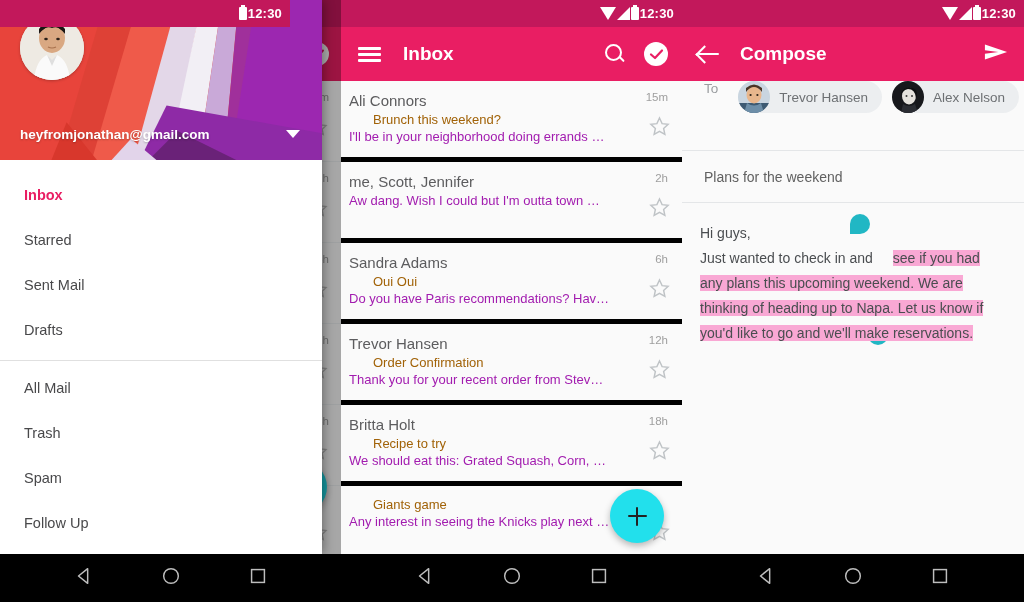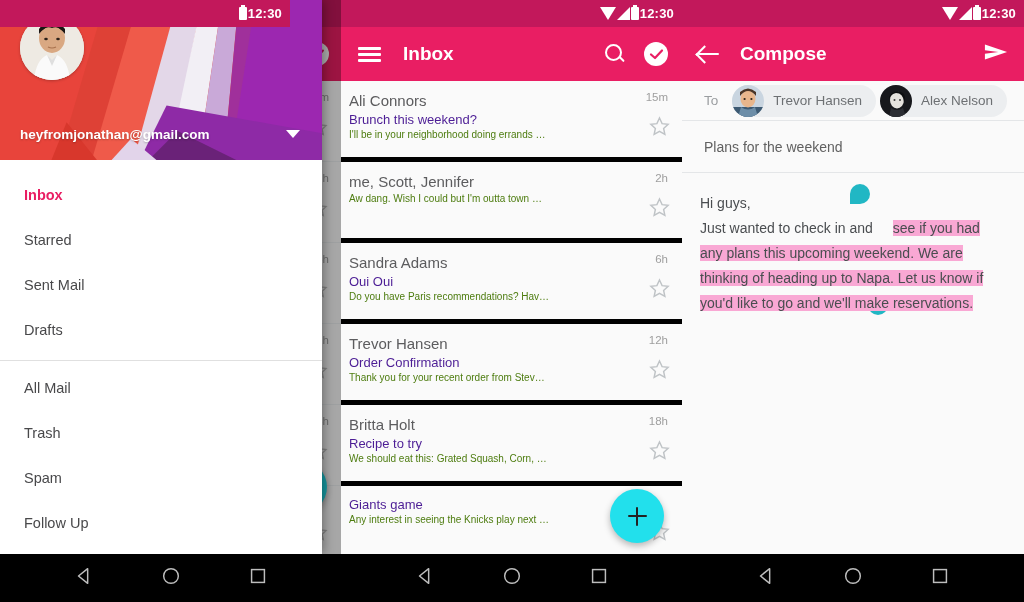--- a/index.html
+++ b/index.html
@@ -130,38 +130,38 @@
   
   .list-area {
     position:absolute; top:81px; left:0; right:0; bottom:48px;
     background:#fafafa; overflow:hidden;
   }
   .mail-row {
     position:relative; height:81px; padding:11px 50px 0 8px;
     border-bottom:5px solid #000000; background:#fafafa; cursor:pointer;
   }
   .mail-sender { font-size:15px; color:#5c5c5e; margin-bottom:3px; white-space:nowrap; overflow:hidden; }
-  .mail-subject { font-size:13px; color:#4c1d95; margin-bottom:2px; white-space:nowrap; overflow:hidden; }
-  .mail-snippet { font-size:10px; color:#4d7c0f; white-space:nowrap; overflow:hidden; text-overflow:ellipsis; }
+  .mail-subject { font-size:13px; color:#a16207; margin-bottom:2px; white-space:nowrap; overflow:hidden;margin-left:24px; }
+  .mail-snippet { font-size:13px; color:#a21caf; white-space:nowrap; overflow:hidden; text-overflow:ellipsis; }
   .mail-time { position:absolute; right:14px; top:10px; font-size:11.5px; color:#9e9e9e; }
   .star { position:absolute; right:11px; top:34px; cursor:pointer; }
   .fab {
     position:absolute; right:18px; bottom:59px; width:54px; height:54px; border-radius:50%;
     background:#22e0ec; z-index:20; display:flex; align-items:center; justify-content:center;
     box-shadow:0 3px 7px rgba(0,0,0,.28); cursor:pointer;
   }
   .fab::before, .fab::after { content:""; position:absolute; background:#222; border-radius:1px; }
   .fab::before { width:19px; height:2.6px; }
   .fab::after { width:2.6px; height:19px; }
 
   
   .compose-body { position:absolute; top:81px; left:0; right:0; bottom:48px; background:#fafafa; }
   .to-row {
-    display:flex; align-items:center; height:40px; padding:0 10px 0 22px;
-    border-bottom:1px solid #e4e6e8; gap:4px;
+    display:flex; align-items:flex-start; height:70px; padding:0 10px 0 22px;
+    border-bottom:1px solid #e4e6e8; gap:10px;
   }
   .to-label { font-size:13.5px; color:#9a9da0; margin-right:10px; }
   .chip {
     display:flex; align-items:center; height:32px; border-radius:16px;
     background:#eceef0; padding-right:14px; cursor:pointer;
   }
   .chip-avatar { width:32px; height:32px; border-radius:50%; overflow:hidden; flex:none; }
   .chip-name { font-size:13.5px; color:#6d7073; margin-left:9px; white-space:nowrap; }
   .subject-row {
     height:52px; display:flex; align-items:center; padding:0 22px;

